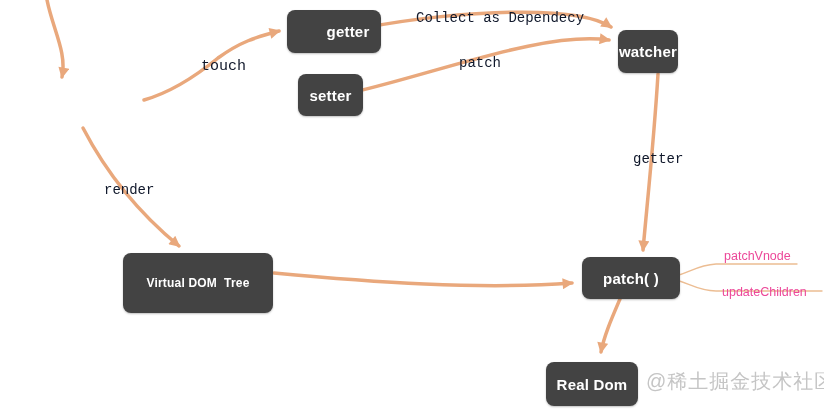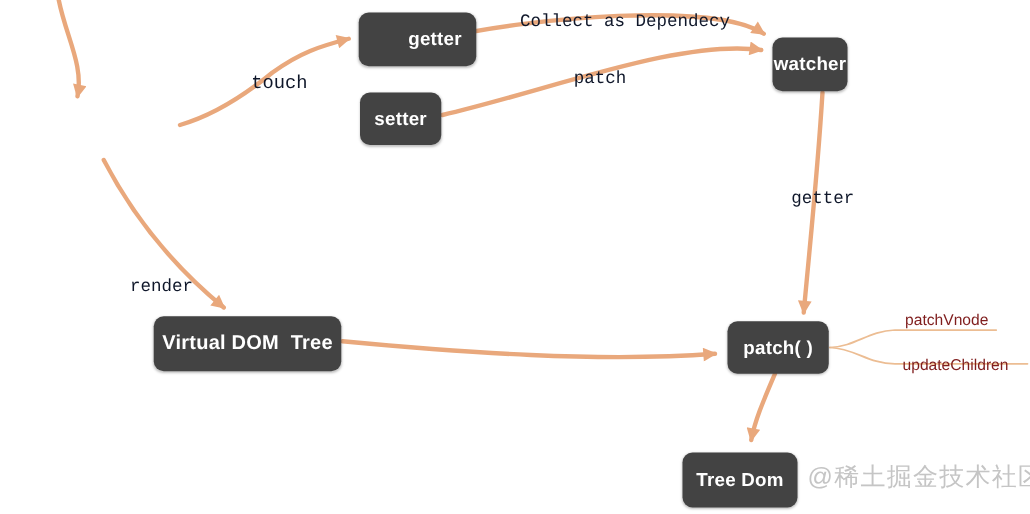--- a/index.html
+++ b/index.html
@@ -27,42 +27,42 @@
     align-items: center;
     justify-content: center;
     font-weight: bold;
     font-size: 15px;
     letter-spacing: 0.2px;
     white-space: pre;
     box-shadow: 0 1px 2px rgba(0,0,0,0.25);
   }
   #n-render-function { left: 12px;  top: 86px;  width: 131px; height: 41px; }
   #n-getter          { left: 287px; top: 10px;  width: 66px;  height: 43px; padding-left: 28px; }
-  #n-setter          { left: 288px; top: 74px;  width: 65px;  height: 42px; }
+  #n-setter          { left: 298px; top: 74px;  width: 65px;  height: 42px; }
   #n-watcher         { left: 618px; top: 30px;  width: 60px;  height: 43px; }
-  #n-virtual-dom-tree{ left: 123px; top: 253px; width: 150px; height: 44px; font-size: 16px; }
-  #n-patch           { left: 582px; top: 257px; width: 81px;  height: 42px; }
+  #n-virtual-dom-tree{ left: 123px; top: 253px; width: 150px; height: 60px; font-size: 12px; }
+  #n-patch           { left: 582px; top: 257px; width: 98px;  height: 42px; }
   #n-real-dom        { left: 546px; top: 362px; width: 92px;  height: 44px; }
 
   .elabel {
     position: absolute;
     color: #0f172a;
     font-size: 14px;
     white-space: nowrap;
     font-family: Liberation Mono, monospace;
   }
   #l-touch   { left: 190px; top: 58px;  font-size: 15px; margin-left: 11px; }
   #l-collect { left: 416px; top: 10px; }
   #l-notify  { left: 459px; top: 55px; }
   #l-update  { left: 633px; top: 151px; }
-  #l-render  { left: 104px; top: 182px; margin-top: 40px; }
+  #l-render  { left: 104px; top: 182px; }
 
   .blabel {
     position: absolute;
-    color: #7f1d1d;
+    color: #ec4899;
     font-size: 12.5px;
     white-space: nowrap;
   }
   #l-patchvnode     { left: 724px; top: 249px; }
   #l-updatechildren { left: 722px; top: 285px; }
 
   .watermark {
     position: absolute;
     left: 646px; top: 368px;
     color: #c5c5c5;
@@ -101,21 +101,21 @@
 
     <path d="M 664,278 C 685,277 694,265 716,264 L 797,264" fill="none" stroke="#ecbd93" stroke-width="1.4" stroke-linecap="round"></path>
     <path d="M 664,278 C 685,279 694,291 716,291 L 822,291" fill="none" stroke="#ecbd93" stroke-width="1.4" stroke-linecap="round"></path>
   </svg>
 
   <div class="node" id="n-getter">getter</div>
   <div class="node" id="n-setter">setter</div>
   <div class="node" id="n-watcher">watcher</div>
   <div class="node" id="n-virtual-dom-tree">Virtual DOM  Tree</div>
   <div class="node" id="n-patch">patch( )</div>
-  <div class="node" id="n-real-dom">Tree Dom</div>
+  <div class="node" id="n-real-dom">Real Dom</div>
 
   <div class="elabel" id="l-touch">touch</div>
   <div class="elabel" id="l-collect">Collect as Dependecy</div>
   <div class="elabel" id="l-notify">patch</div>
   <div class="elabel" id="l-update">getter</div>
   <div class="elabel" id="l-render">render</div>
 
   <div class="blabel" id="l-patchvnode">patchVnode</div>
   <div class="blabel" id="l-updatechildren">updateChildren</div>
 

